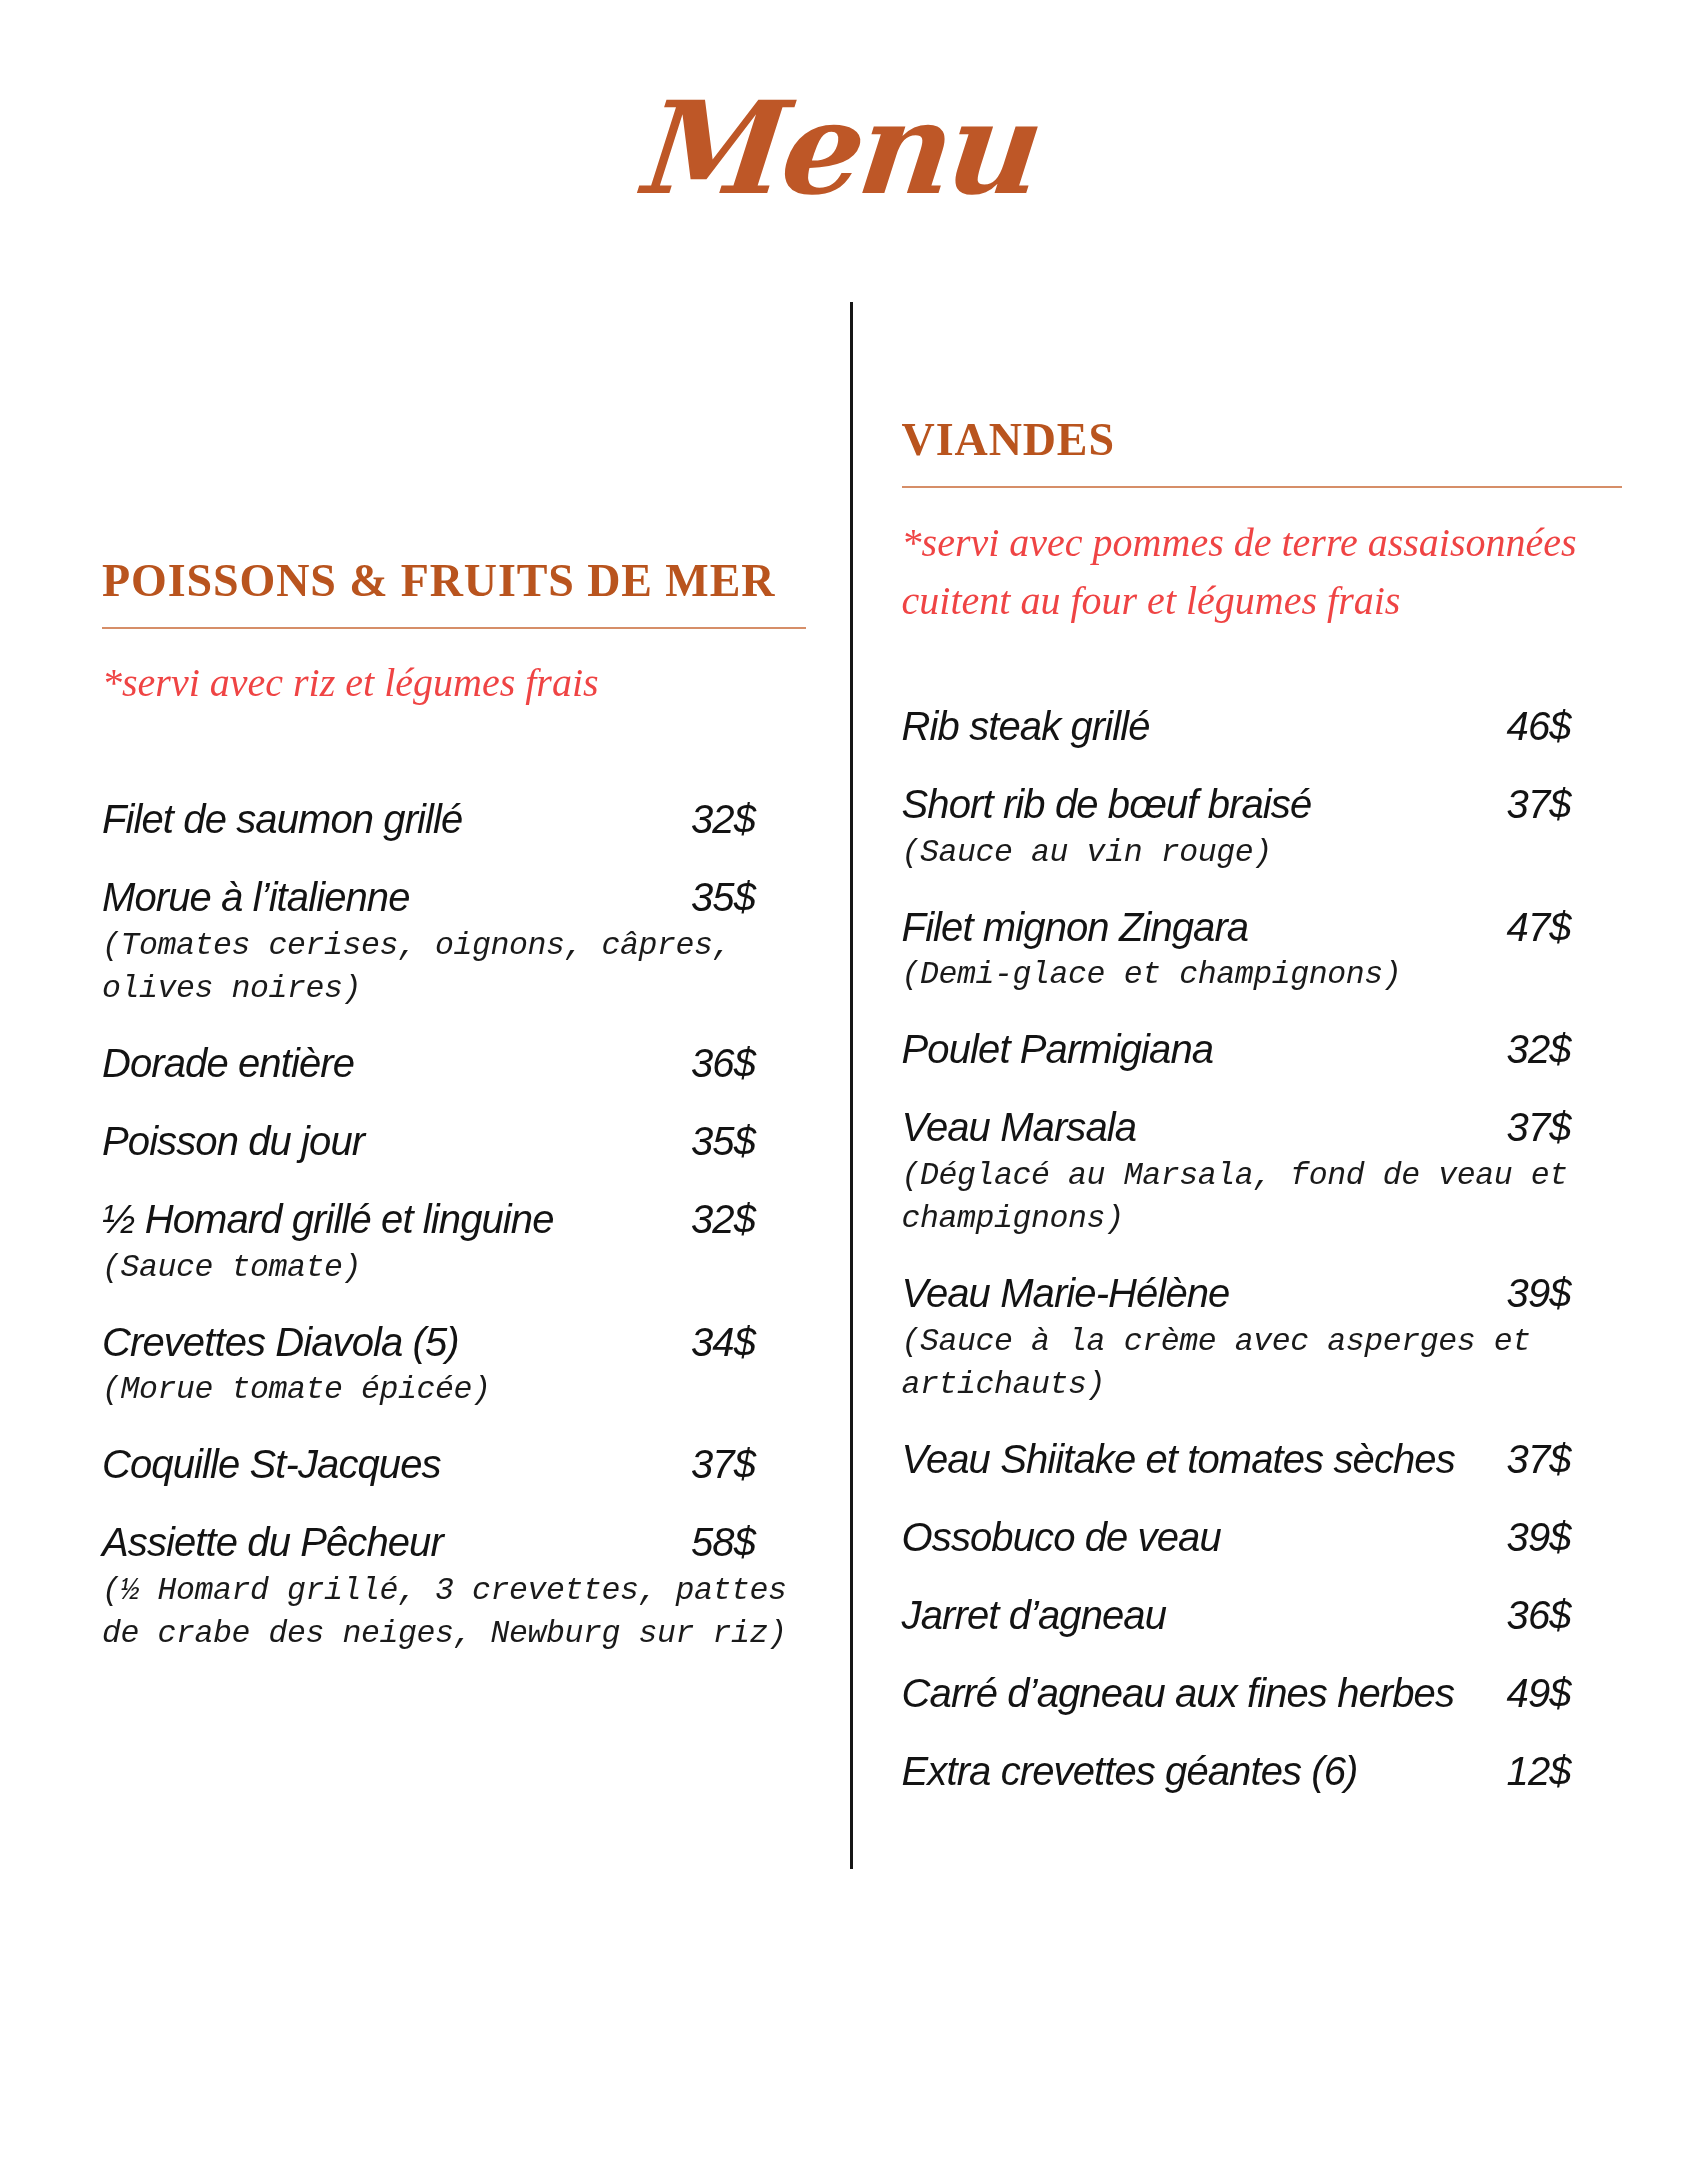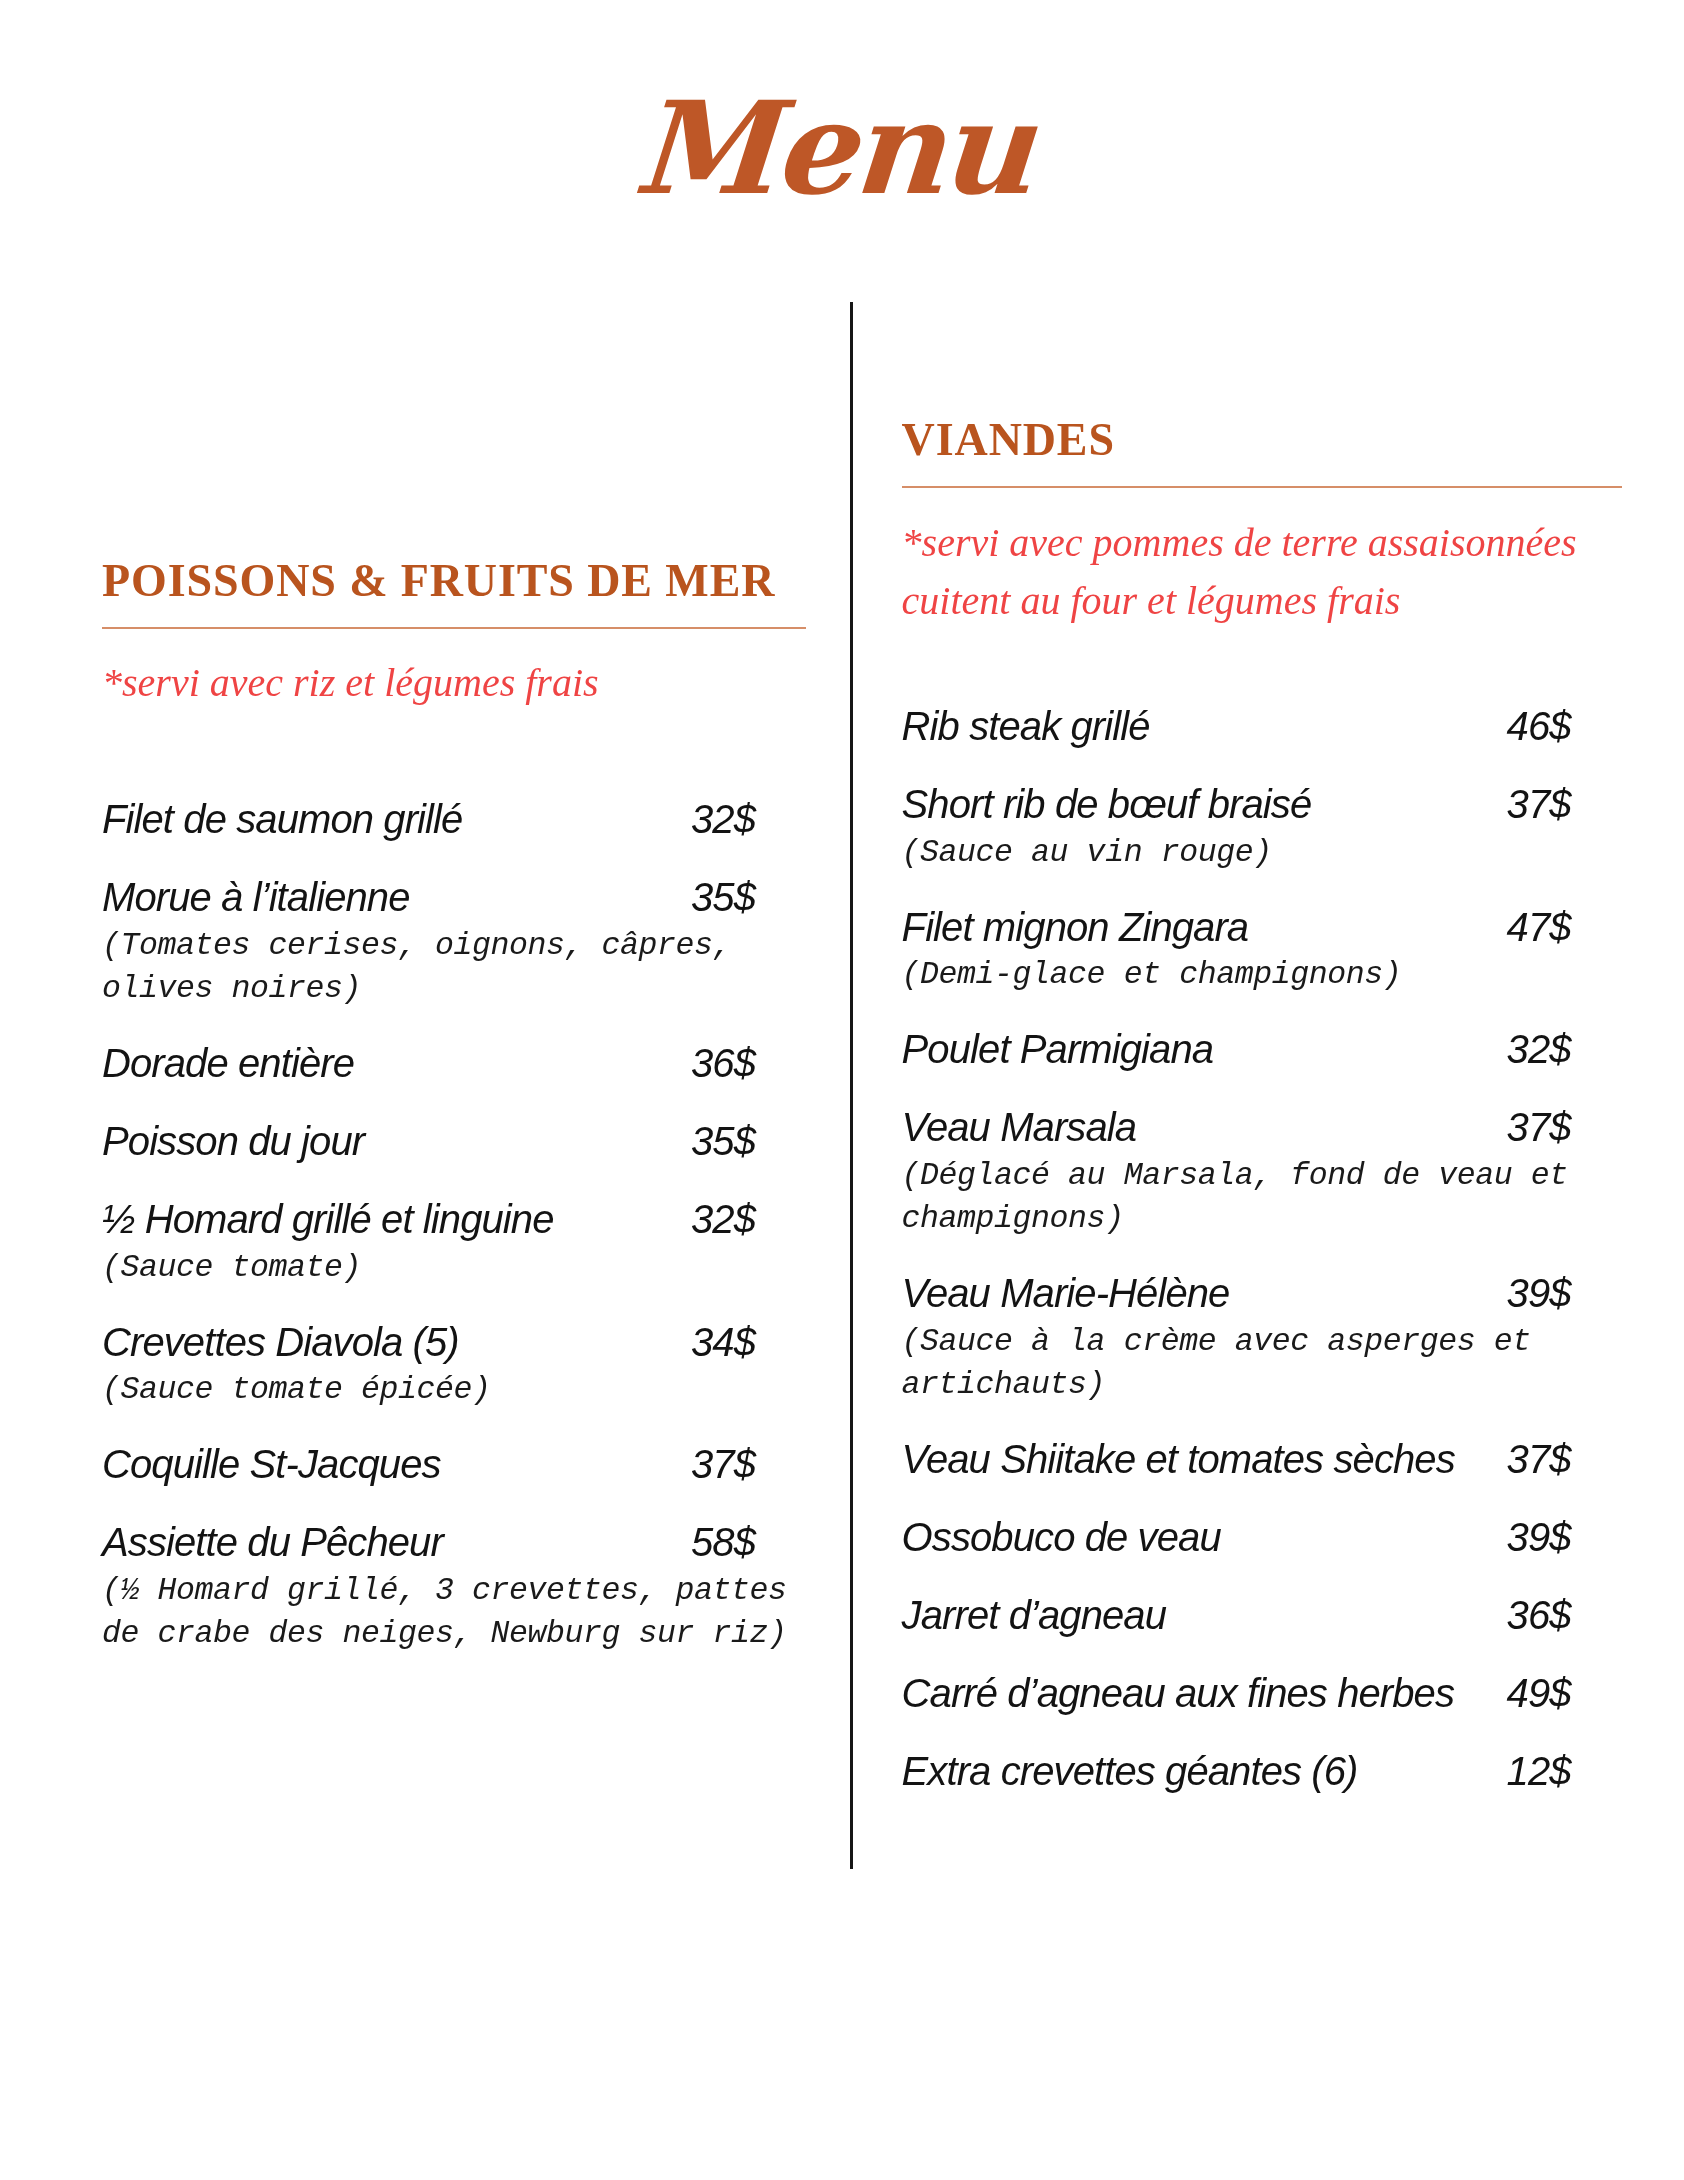--- a/index.html
+++ b/index.html
@@ -101,21 +101,21 @@
             <span class="item-price">32$</span>
           </div>
           <div class="item-desc">(Sauce tomate)</div>
         </div>
 
         <div class="item">
           <div class="item-row">
             <span class="item-name">Crevettes Diavola (5)</span>
             <span class="item-price">34$</span>
           </div>
-          <div class="item-desc">(Sauce tomate épicée)</div>
+          <div class="item-desc">(Morue tomate épicée)</div>
         </div>
 
         <div class="item">
           <div class="item-row">
             <span class="item-name">Coquille St-Jacques</span>
             <span class="item-price">37$</span>
           </div>
         </div>
 
 

